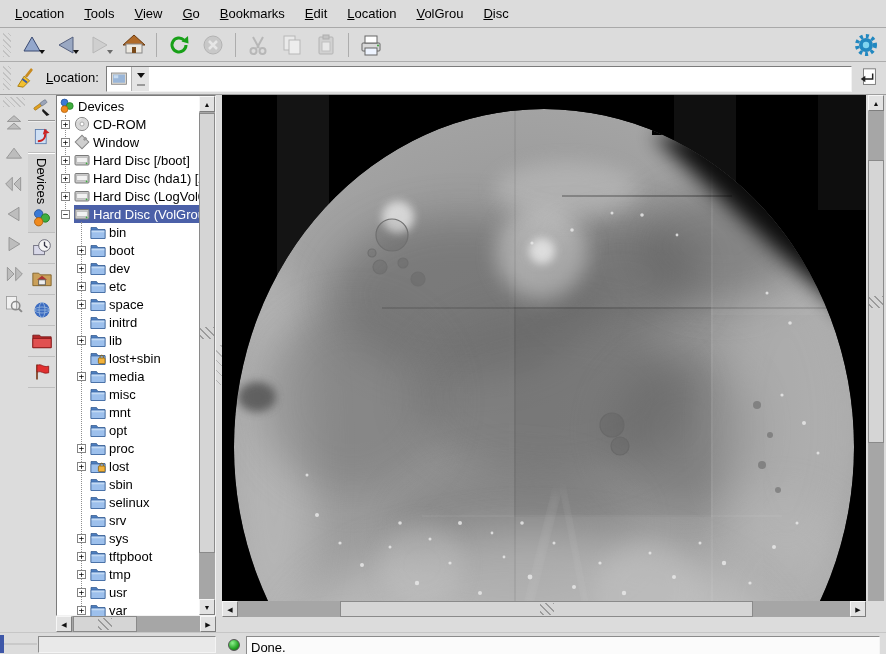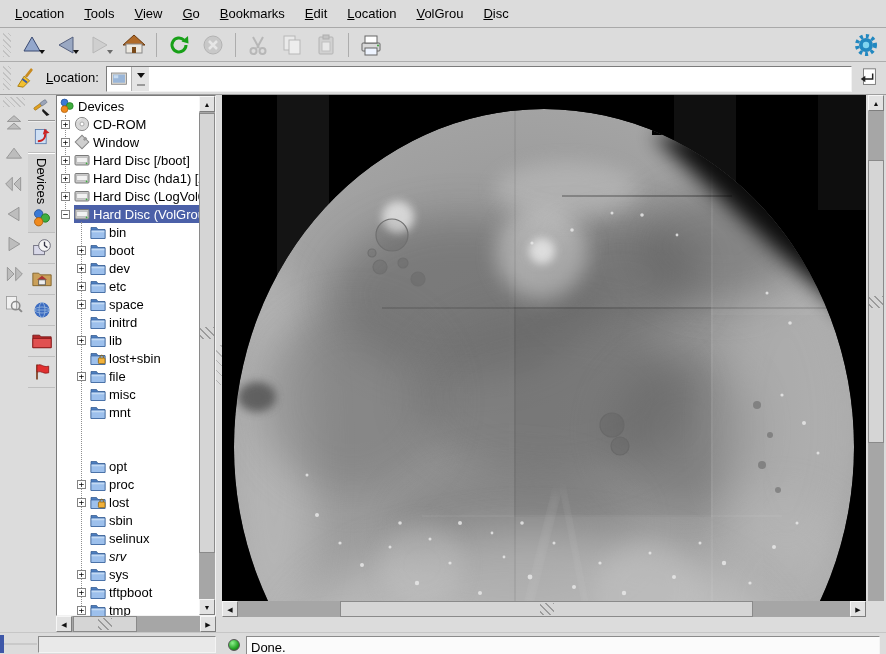--- a/index.html
+++ b/index.html
@@ -498,21 +498,21 @@
           </span>
         </div>
         <div class="trow" style="margin-left: 20px;">
           <span class="texp">+</span>
           <span class="twrap">
             <span class="ticon"><svg xmlns="http://www.w3.org/2000/svg" viewBox="0 0 16 16">
                 <path d="M1 3.5h5.5l1.5 2H15v9H1z" fill="#4d7fc0" stroke="#2c5388" stroke-width=".7"></path>
                 <path d="M1 6h14v8.5H1z" fill="#9dc0ec" stroke="#3a639c" stroke-width=".7"></path>
                 <path d="M1.7 6.7h12.6v1.6H1.7z" fill="#c3daf4"></path>
               </svg></span>
-            <span class="tlabel">file</span>
+            <span class="tlabel">media</span>
           </span>
         </div>
         <div class="trow" style="margin-left: 20px;">
           <span class="tspacer"></span>
           <span class="twrap">
             <span class="ticon"><svg xmlns="http://www.w3.org/2000/svg" viewBox="0 0 16 16">
                 <path d="M1 3.5h5.5l1.5 2H15v9H1z" fill="#4d7fc0" stroke="#2c5388" stroke-width=".7"></path>
                 <path d="M1 6h14v8.5H1z" fill="#9dc0ec" stroke="#3a639c" stroke-width=".7"></path>
                 <path d="M1.7 6.7h12.6v1.6H1.7z" fill="#c3daf4"></path>
               </svg></span>
@@ -523,21 +523,21 @@
           <span class="tspacer"></span>
           <span class="twrap">
             <span class="ticon"><svg xmlns="http://www.w3.org/2000/svg" viewBox="0 0 16 16">
                 <path d="M1 3.5h5.5l1.5 2H15v9H1z" fill="#4d7fc0" stroke="#2c5388" stroke-width=".7"></path>
                 <path d="M1 6h14v8.5H1z" fill="#9dc0ec" stroke="#3a639c" stroke-width=".7"></path>
                 <path d="M1.7 6.7h12.6v1.6H1.7z" fill="#c3daf4"></path>
               </svg></span>
             <span class="tlabel">mnt</span>
           </span>
         </div>
-        <div class="trow" style="margin-left: 20px; margin-top: 36px;">
+        <div class="trow" style="margin-left: 20px;">
           <span class="tspacer"></span>
           <span class="twrap">
             <span class="ticon"><svg xmlns="http://www.w3.org/2000/svg" viewBox="0 0 16 16">
                 <path d="M1 3.5h5.5l1.5 2H15v9H1z" fill="#4d7fc0" stroke="#2c5388" stroke-width=".7"></path>
                 <path d="M1 6h14v8.5H1z" fill="#9dc0ec" stroke="#3a639c" stroke-width=".7"></path>
                 <path d="M1.7 6.7h12.6v1.6H1.7z" fill="#c3daf4"></path>
               </svg></span>
             <span class="tlabel">opt</span>
           </span>
         </div>
@@ -579,21 +579,21 @@
           <span class="tspacer"></span>
           <span class="twrap">
             <span class="ticon"><svg xmlns="http://www.w3.org/2000/svg" viewBox="0 0 16 16">
                 <path d="M1 3.5h5.5l1.5 2H15v9H1z" fill="#4d7fc0" stroke="#2c5388" stroke-width=".7"></path>
                 <path d="M1 6h14v8.5H1z" fill="#9dc0ec" stroke="#3a639c" stroke-width=".7"></path>
                 <path d="M1.7 6.7h12.6v1.6H1.7z" fill="#c3daf4"></path>
               </svg></span>
             <span class="tlabel">selinux</span>
           </span>
         </div>
-        <div class="trow" style="margin-left: 20px; font-style: italic;">
+        <div class="trow" style="margin-left: 20px;">
           <span class="tspacer"></span>
           <span class="twrap">
             <span class="ticon"><svg xmlns="http://www.w3.org/2000/svg" viewBox="0 0 16 16">
                 <path d="M1 3.5h5.5l1.5 2H15v9H1z" fill="#4d7fc0" stroke="#2c5388" stroke-width=".7"></path>
                 <path d="M1 6h14v8.5H1z" fill="#9dc0ec" stroke="#3a639c" stroke-width=".7"></path>
                 <path d="M1.7 6.7h12.6v1.6H1.7z" fill="#c3daf4"></path>
               </svg></span>
             <span class="tlabel">srv</span>
           </span>
         </div>

